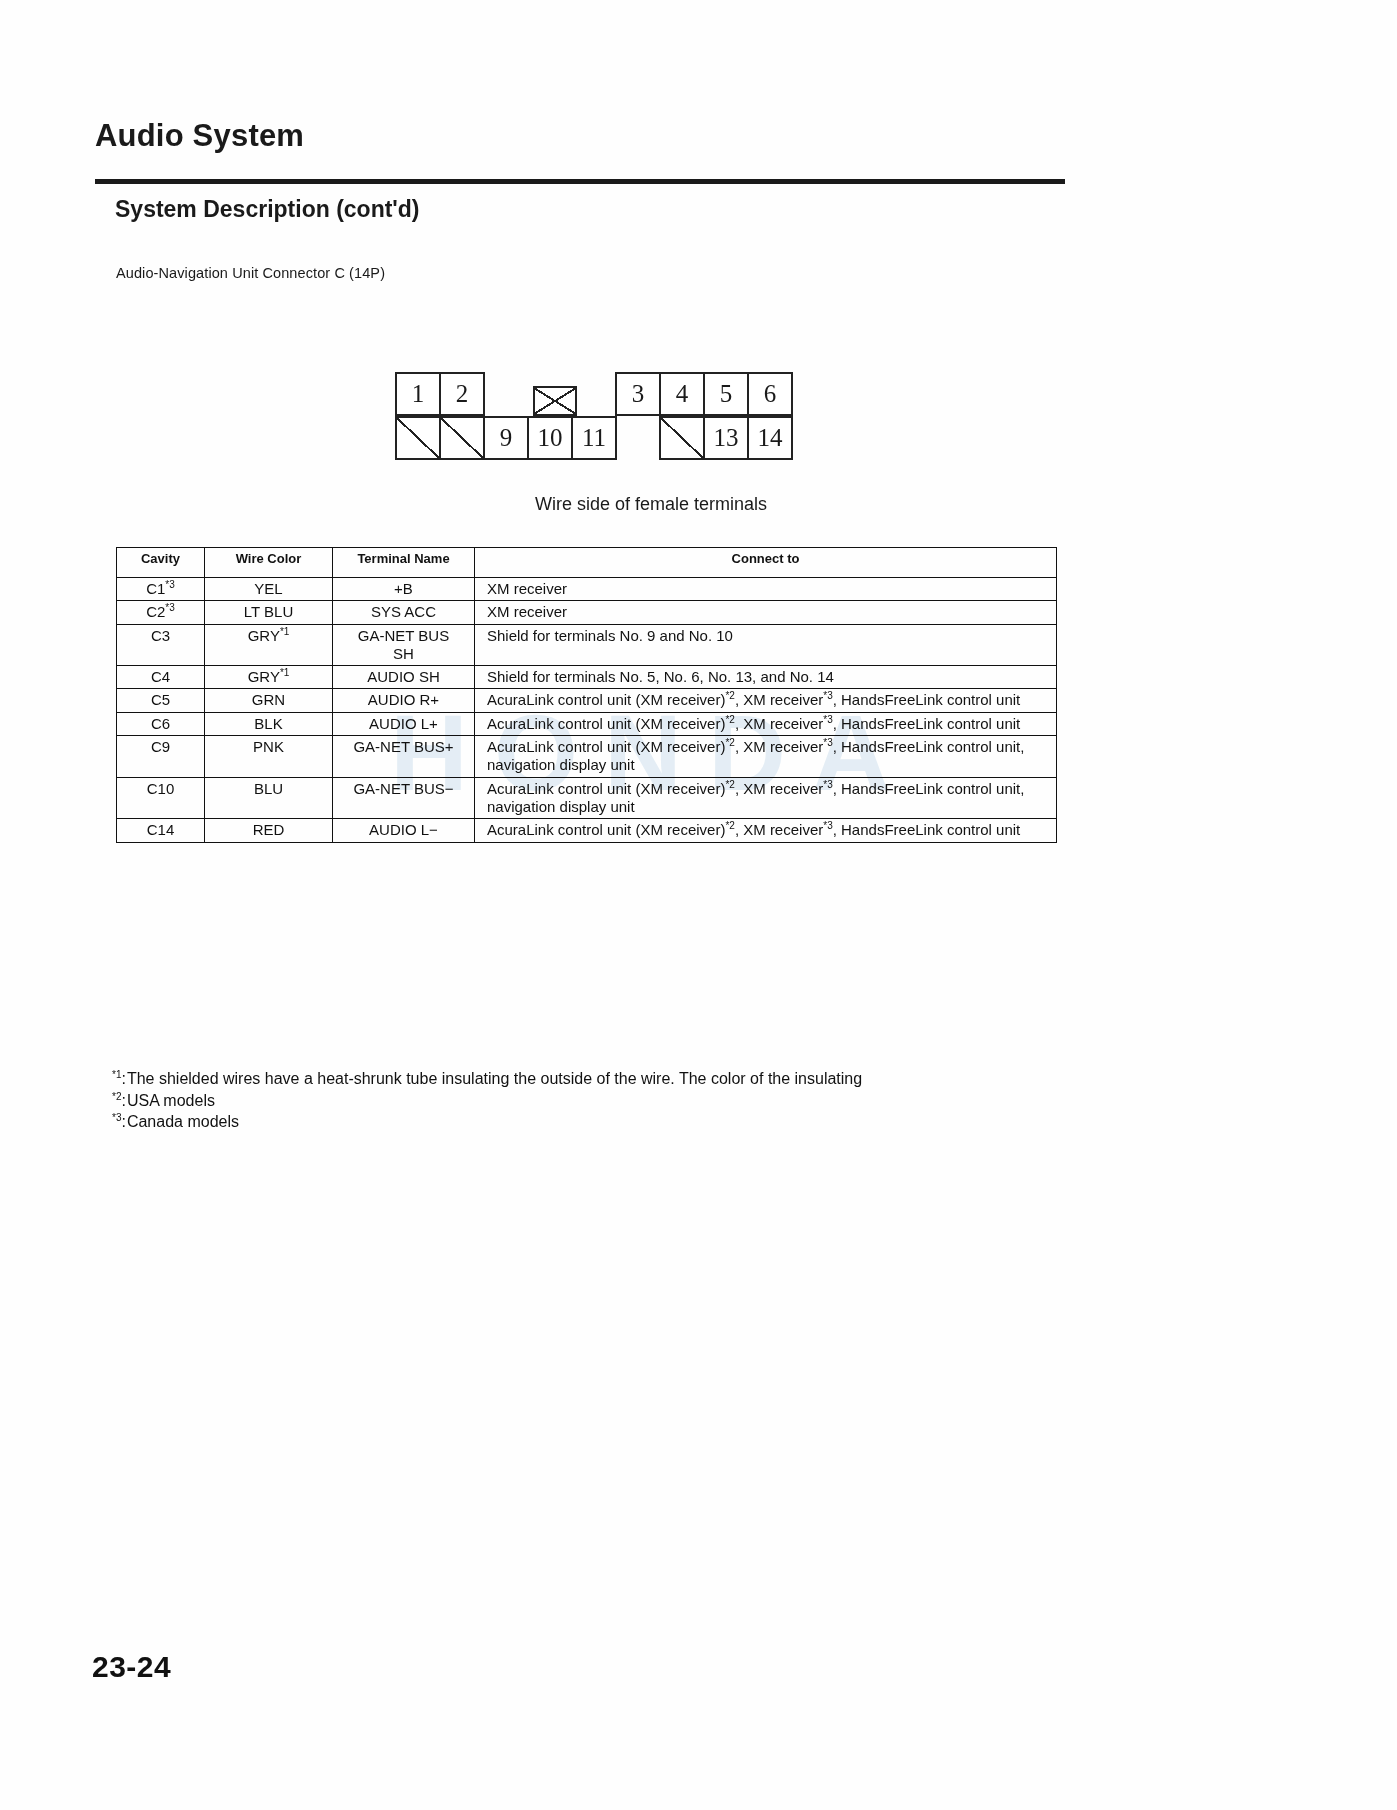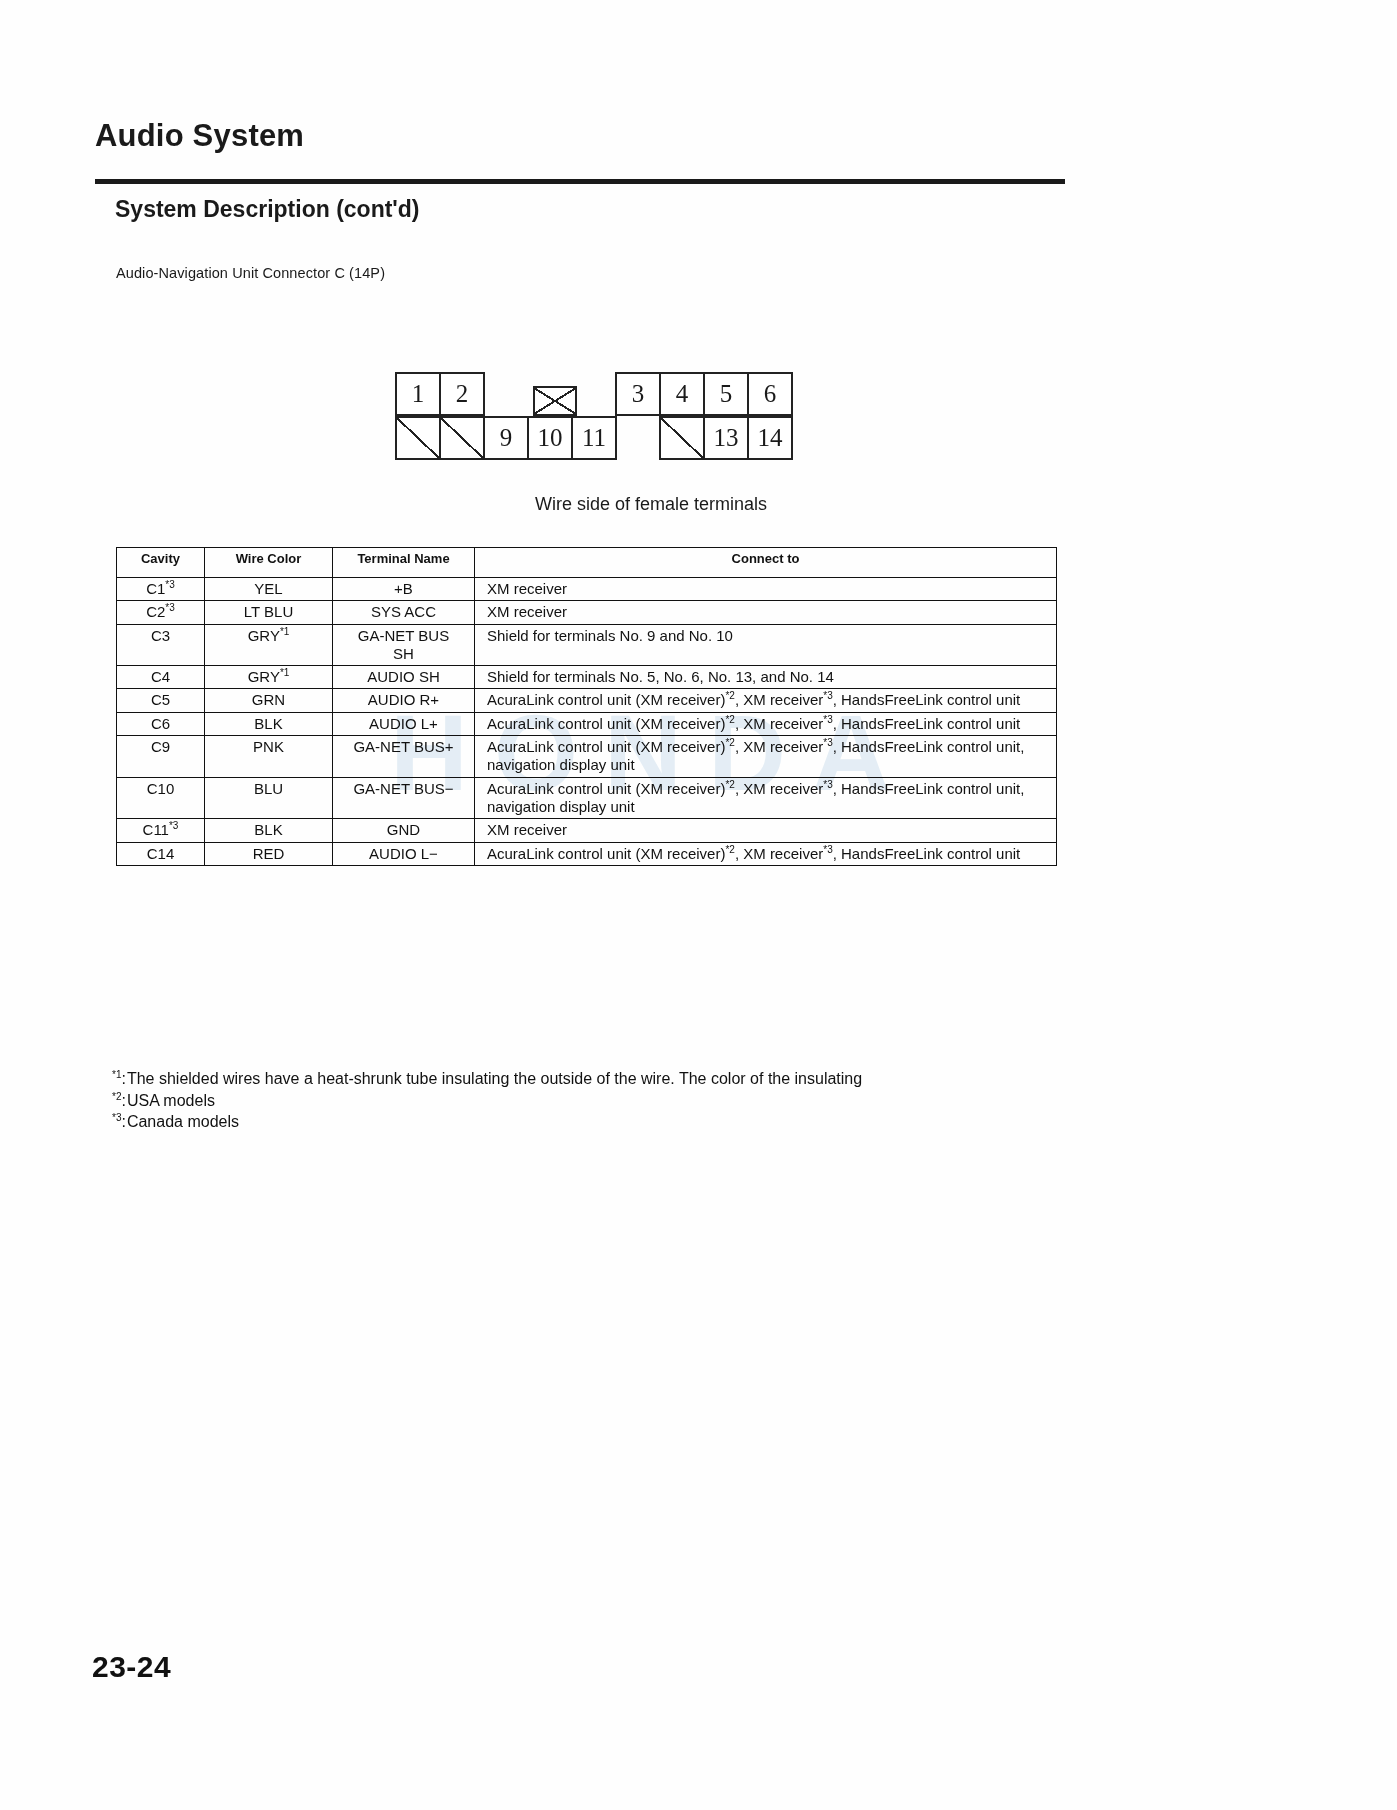--- a/index.html
+++ b/index.html
@@ -354,26 +354,20 @@
             <td class="term">GA-NET BUS+</td>
             <td class="connect">AcuraLink control unit (XM receiver)<sup class="fn">*2</sup>, XM receiver<sup class="fn">*3</sup>, HandsFreeLink control unit, navigation display unit</td>
           </tr>
           <tr>
             <td class="cavity">C10</td>
             <td class="color">BLU</td>
             <td class="term">GA-NET BUS−</td>
             <td class="connect">AcuraLink control unit (XM receiver)<sup class="fn">*2</sup>, XM receiver<sup class="fn">*3</sup>, HandsFreeLink control unit, navigation display unit</td>
           </tr>
           <tr>
-            <td class="cavity">C11<sup class="fn">*3</sup></td>
-            <td class="color">BLK</td>
-            <td class="term">GND</td>
-            <td class="connect">XM receiver</td>
-          </tr>
-          <tr>
             <td class="cavity">C14</td>
             <td class="color">RED</td>
             <td class="term">AUDIO L−</td>
             <td class="connect">AcuraLink control unit (XM receiver)<sup class="fn">*2</sup>, XM receiver<sup class="fn">*3</sup>, HandsFreeLink control unit</td>
           </tr>
         </tbody>
     </table>
   </div>
 
   <div class="footnotes">

